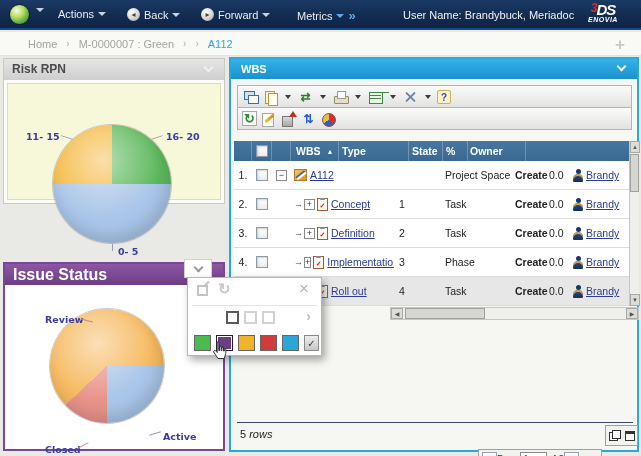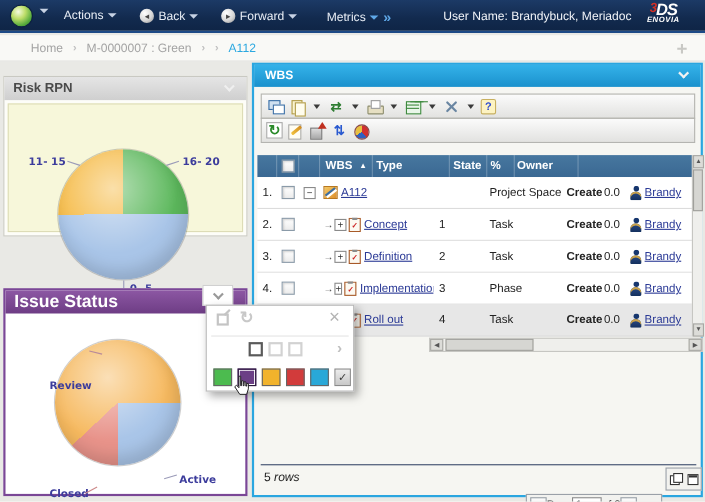--- a/index.html
+++ b/index.html
@@ -32,21 +32,21 @@
     font-size:11px; color:#a3a3a3; }
   .crumb-sep { color:#c0c0c0; font-weight:bold; font-size:10px; }
   .crumb-active { color:#2ba8e0; }
   .crumb-plus { position:absolute; right:16px; top:3px; color:#c8c8c4; font-size:17px; font-weight:bold; }
 
   
   .chev { width:7px; height:7px; border-right:2px solid #f2f2f2; border-bottom:2px solid #f2f2f2;
     transform:rotate(45deg); display:inline-block; }
 
   
-  .risk-panel { position:absolute; left:3px; top:69px; width:222px; height:146px; background:#fdfdf8;
+  .risk-panel { position:absolute; left:3px; top:58px; width:222px; height:146px; background:#fdfdf8;
     border:1px solid #c9c9c2; }
   .risk-hd { height:21px; background:linear-gradient(#e5e5e5,#cfcfcf); color:#4a4a4a; font-weight:bold;
     font-size:12px; line-height:21px; padding-left:8px; position:relative; }
   .risk-hd .chev { position:absolute; right:12px; top:5px; border-color:#efefef; }
   .risk-body { position:absolute; left:3px; top:24px; right:3px; bottom:3px; background:#f7f7da;
     border:1px solid #dddcb6; }
 
   .pie { position:absolute; border-radius:50%; box-shadow:inset -4px -8px 14px rgba(0,0,0,.14), 0 0 0 1px rgba(110,110,110,.35); }
   .pie::after { content:""; position:absolute; inset:0; border-radius:50%;
     background:radial-gradient(circle at 42% 30%, rgba(255,255,255,.55), rgba(255,255,255,0) 55%); }
@@ -242,21 +242,21 @@
       <div class="tick" style="left:104px;top:160px;width:1px;height:7px;"></div>
     </div>
   </div>
 
   <div class="issue-panel">
     <div class="issue-hd">
       <span>Issue Status</span>
     </div>
     <div style="position:relative;">
       <div class="pie" style="left: 45px; top: 24px; width: 114px; height: 114px; background: conic-gradient(from 90deg, rgb(169, 197, 232) 0deg, rgb(169, 197, 232) 90deg, rgb(232, 147, 138) 90deg, rgb(232, 147, 138) 136.8deg, rgb(246, 185, 95) 136.8deg, rgb(246, 185, 95) 360deg);"></div>
-      <div class="plabel" style="left:40px;top:29px;margin-top:32px;">Review</div>
+      <div class="plabel" style="left:40px;top:29px;">Review</div>
       <div class="tick" style="left:76px;top:35px;width:12px;transform:rotate(14deg);background:#b88a9a;"></div>
       <div class="plabel" style="left:158px;top:146px;">Active</div>
       <div class="tick" style="left:144px;top:148px;width:12px;transform:rotate(-16deg);background:#9a9ab8;"></div>
       <div class="plabel" style="left:40px;top:159px;">Closed</div>
       <div class="tick" style="left:72px;top:160px;width:12px;transform:rotate(-28deg);background:#cc8888;"></div>
     </div>
   </div>
 
   <div class="issue-chev-btn">
     <span class="chev"></span>

